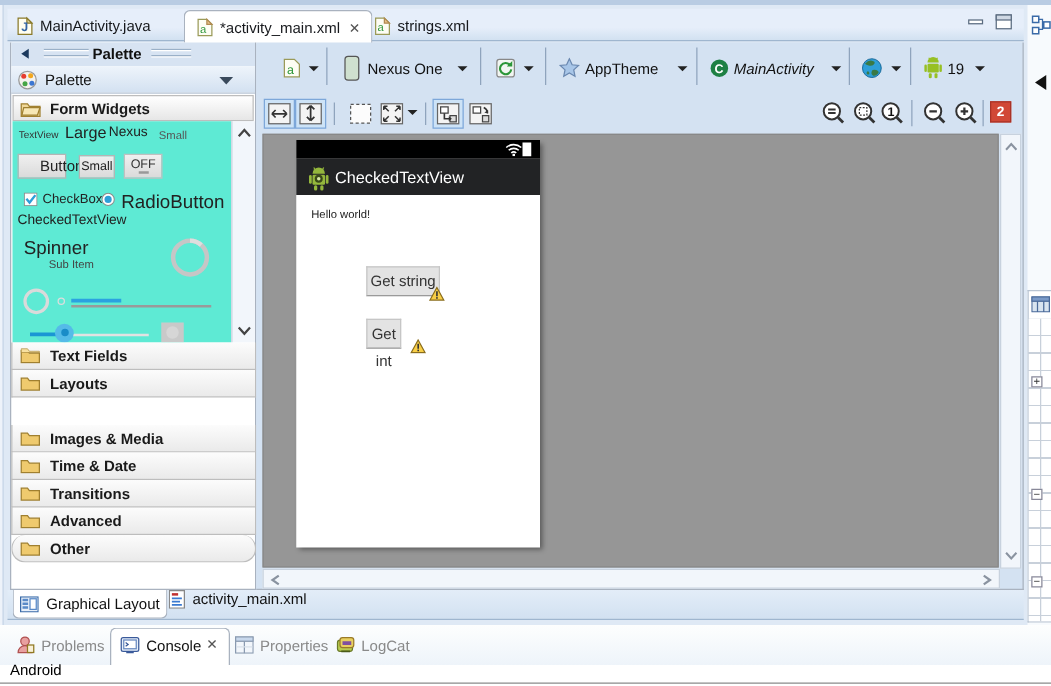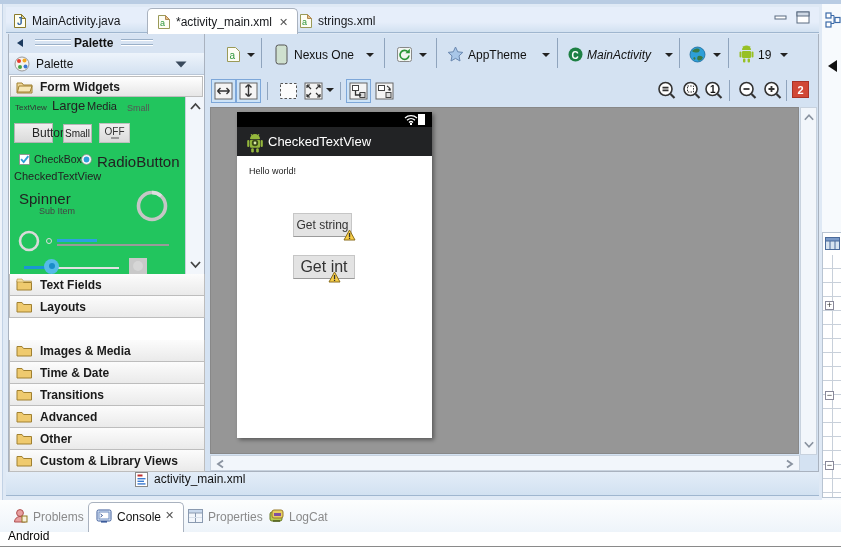--- a/index.html
+++ b/index.html
@@ -85,24 +85,24 @@
     </div>
 
     <div class="abs" style="left:1px;top:42px;width:193px;height:21px;background:linear-gradient(#ffffff,#e6e6e6);border:1px solid #bdbdbd;display:flex;align-items:center;font-weight:bold;color:#1a1a1a;">
       <svg style="margin-left:5px;margin-right:7px;" width="17" height="14" viewBox="0 0 17 14">
         <path d="M1 3 h5 l1.5 2 H16 v8 H1 z" fill="#f0d89a" stroke="#a08030"></path>
         <path d="M3 6 h13 l-2 6 H1.5 z" fill="#f7e7b5" stroke="#a08030"></path>
       </svg>
       Form Widgets
     </div>
 
-    <div class="abs" id="widgets" style="left:1px;top:63px;width:175px;height:177px;background:#22c55e;overflow:hidden;">
+    <div class="abs" id="widgets" style="left:1px;top:63px;width:175px;height:177px;background:#5eead4;overflow:hidden;">
       <div class="abs" style="left:5px;top:6px;font-size:8px;color:#333;">TextView</div>
       <div class="abs" style="left:42px;top:1px;font-size:13px;color:#222;">Large</div>
-      <div class="abs" style="left:77px;top:3px;font-size:11px;color:#222;">Media</div>
+      <div class="abs" style="left:77px;top:3px;font-size:11px;color:#222;">Nexus</div>
       <div class="abs" style="left:117px;top:6px;font-size:9px;color:#555;">Small</div>
       <div class="abs" style="left:4px;top:26px;width:39px;height:20px;background:linear-gradient(#f0f0f0,#dadada);border:1px solid #b5b5b5;text-align:center;line-height:18px;font-size:12px;color:#222;padding-left:17px;">Button</div>
       <div class="abs" style="left:53px;top:27px;width:29px;height:19px;background:linear-gradient(#f0f0f0,#dadada);border:1px solid #b5b5b5;text-align:center;line-height:17px;font-size:10px;color:#222;">Small</div>
       <div class="abs" style="left:89px;top:26px;width:31px;height:20px;background:linear-gradient(#f0f0f0,#dadada);border:1px solid #c0c0c0;font-size:10px;color:#333;">
           <div style="text-align:center;margin-top:2px;">OFF</div>
           <div style="margin:0 auto;width:8px;border-top:2px solid #999;"></div>
         </div>
 
       <svg class="abs" style="left:9px;top:57px;" width="11" height="11" viewBox="0 0 13 13">
         <rect x="0.5" y="0.5" width="12" height="12" fill="#fff" stroke="#8a8a8a"></rect>
@@ -158,26 +158,23 @@
         </svg>Images &amp; Media</div>
     <div class="folderrow" style="top:328px;"><svg width="17" height="13" viewBox="0 0 17 13">
           <path d="M1 2.5 h5 l1.5 2 h8 v7.5 H1 z" fill="#efca6e" stroke="#a08030"></path>
         </svg>Time &amp; Date</div>
     <div class="folderrow" style="top:372px;"><svg width="17" height="13" viewBox="0 0 17 13">
           <path d="M1 2.5 h5 l1.5 2 h8 v7.5 H1 z" fill="#efca6e" stroke="#a08030"></path>
         </svg>Advanced</div>
     <div class="folderrow" style="top:350px;"><svg width="17" height="13" viewBox="0 0 17 13">
           <path d="M1 2.5 h5 l1.5 2 h8 v7.5 H1 z" fill="#efca6e" stroke="#a08030"></path>
         </svg>Transitions</div>
-    <div class="folderrow" style="top:394px;"><svg width="17" height="13" viewBox="0 0 17 13">
+    <div class="folderrow" style="top:394px;border-radius:11px;"><svg width="17" height="13" viewBox="0 0 17 13">
           <path d="M1 2.5 h5 l1.5 2 h8 v7.5 H1 z" fill="#efca6e" stroke="#a08030"></path>
         </svg>Other</div>
-    <div class="folderrow" style="top:416px;"><svg width="17" height="13" viewBox="0 0 17 13">
-          <path d="M1 2.5 h5 l1.5 2 h8 v7.5 H1 z" fill="#efca6e" stroke="#a08030"></path>
-        </svg>Custom &amp; Library Views</div>
   </div>
 
   <div class="abs" id="editor" style="left:205px;top:34px;width:614px;height:438px;background:#d4e2f2;border:1px solid #a9b2bf;border-left:none;border-top:none;">
 
     <div class="abs" style="left:0;top:0;width:612px;height:38px;">
       <svg class="abs" style="left:21px;top:12px;" width="15" height="17" viewBox="0 0 15 17">
         <path d="M1.5 1.5 h8 l4 4 v10 h-12 z" fill="#fdfdf4" stroke="#9a9a58"></path>
         <text x="3.5" y="13" font-size="10" fill="#2c9639" font-family="Liberation Sans">a</text>
       </svg>
       <div class="ddarrow abs" style="left:42px;top:19px;"></div>
@@ -327,21 +324,21 @@
           </svg>
           <div class="abs" style="left:31px;top:7px;color:#fff;font-size:13px;">CheckedTextView</div>
         </div>
         <div class="abs" style="left:12px;top:54px;font-size:9px;color:#222;">Hello world!</div>
         <div class="abs" style="left:56px;top:101px;width:59px;height:24px;background:#e3e3e3;border:1px solid #c6c6c6;border-bottom-color:#9a9a9a;text-align:center;line-height:22px;font-size:12px;color:#333;">Get string</div>
         <svg class="abs" style="left:106px;top:117px;" width="13" height="12" viewBox="0 0 13 12">
           <path d="M6.5 1 L12 11 H1 z" fill="#f8ce46" stroke="#8a6d1d"></path>
           <rect x="5.9" y="4" width="1.3" height="4" fill="#333"></rect>
           <rect x="5.9" y="8.7" width="1.3" height="1.3" fill="#333"></rect>
         </svg>
-        <div class="abs" style="left:56px;top:143px;width:62px;height:24px;background:#e3e3e3;border:1px solid #c6c6c6;border-bottom-color:#9a9a9a;text-align:center;line-height:22px;font-size:16px;color:#333;">Get int</div>
+        <div class="abs" style="left:56px;top:143px;width:28px;height:24px;background:#e3e3e3;border:1px solid #c6c6c6;border-bottom-color:#9a9a9a;text-align:center;line-height:22px;font-size:12px;color:#333;">Get int</div>
         <svg class="abs" style="left:91px;top:159px;" width="13" height="12" viewBox="0 0 13 12">
           <path d="M6.5 1 L12 11 H1 z" fill="#f8ce46" stroke="#8a6d1d"></path>
           <rect x="5.9" y="4" width="1.3" height="4" fill="#333"></rect>
           <rect x="5.9" y="8.7" width="1.3" height="1.3" fill="#333"></rect>
         </svg>
       </div>
     </div>
 
     <div class="abs" style="left:595px;top:73px;width:17px;height:348px;background:#f2f6fb;border:1px solid #c8d2de;">
       <svg class="abs" style="left:2px;top:5px;" width="12" height="9" viewBox="0 0 13 9">
@@ -357,20 +354,30 @@
           <path d="M7 1.5 L2 5 L7 8.5" fill="none" stroke="#8a93a0" stroke-width="1.8"></path>
         </svg>
       <svg class="abs" style="right:5px;top:3px;" width="9" height="10" viewBox="0 0 9 10">
           <path d="M2 1.5 L7 5 L2 8.5" fill="none" stroke="#8a93a0" stroke-width="1.8"></path>
         </svg>
     </div>
   </div>
 
   <div class="abs" id="btmtabs" style="left:6px;top:472px;width:813px;height:25px;">
     <div class="abs" style="left:0;top:0;width:813px;height:24px;border-bottom:1px solid #9fb6cf;background:linear-gradient(#e3edf8,#d2e1f1);"></div>
+    <div class="abs" style="left:4px;top:0;height:23px;background:#fff;border:1px solid #a9b2bf;border-top:none;border-radius:0 0 5px 5px;display:flex;align-items:center;padding:0 5px;font-size:12px;color:#111;">
+      <svg width="15" height="13" viewBox="0 0 15 13" style="margin-right:6px;">
+        <rect x="0.5" y="0.5" width="14" height="12" fill="#e8f0fa" stroke="#3a6aa8"></rect>
+        <rect x="2" y="2" width="4.5" height="2" fill="#5a8ac8"></rect>
+        <rect x="2" y="5" width="4.5" height="2" fill="#5a8ac8"></rect>
+        <rect x="2" y="8" width="4.5" height="2" fill="#5a8ac8"></rect>
+        <rect x="8" y="2" width="5" height="8.5" fill="#fff" stroke="#5a8ac8"></rect>
+      </svg>
+      Graphical Layout
+    </div>
     <div class="abs" style="left:124px;top:0;height:23px;display:flex;align-items:flex-start;padding:0 5px;font-size:12px;color:#111;">
       <svg width="13" height="15" viewBox="0 0 13 15" style="margin-right:6px;">
         <rect x="0.5" y="0.5" width="12" height="14" fill="#fff" stroke="#888"></rect>
         <rect x="2.5" y="2.5" width="5" height="2" fill="#c03030"></rect>
         <rect x="2.5" y="6" width="8" height="1.4" fill="#3a7ad0"></rect>
         <rect x="2.5" y="8.6" width="6.5" height="1.4" fill="#3a7ad0"></rect>
         <rect x="2.5" y="11.2" width="8" height="1.4" fill="#3a7ad0"></rect>
       </svg>
       activity_main.xml
     </div>

